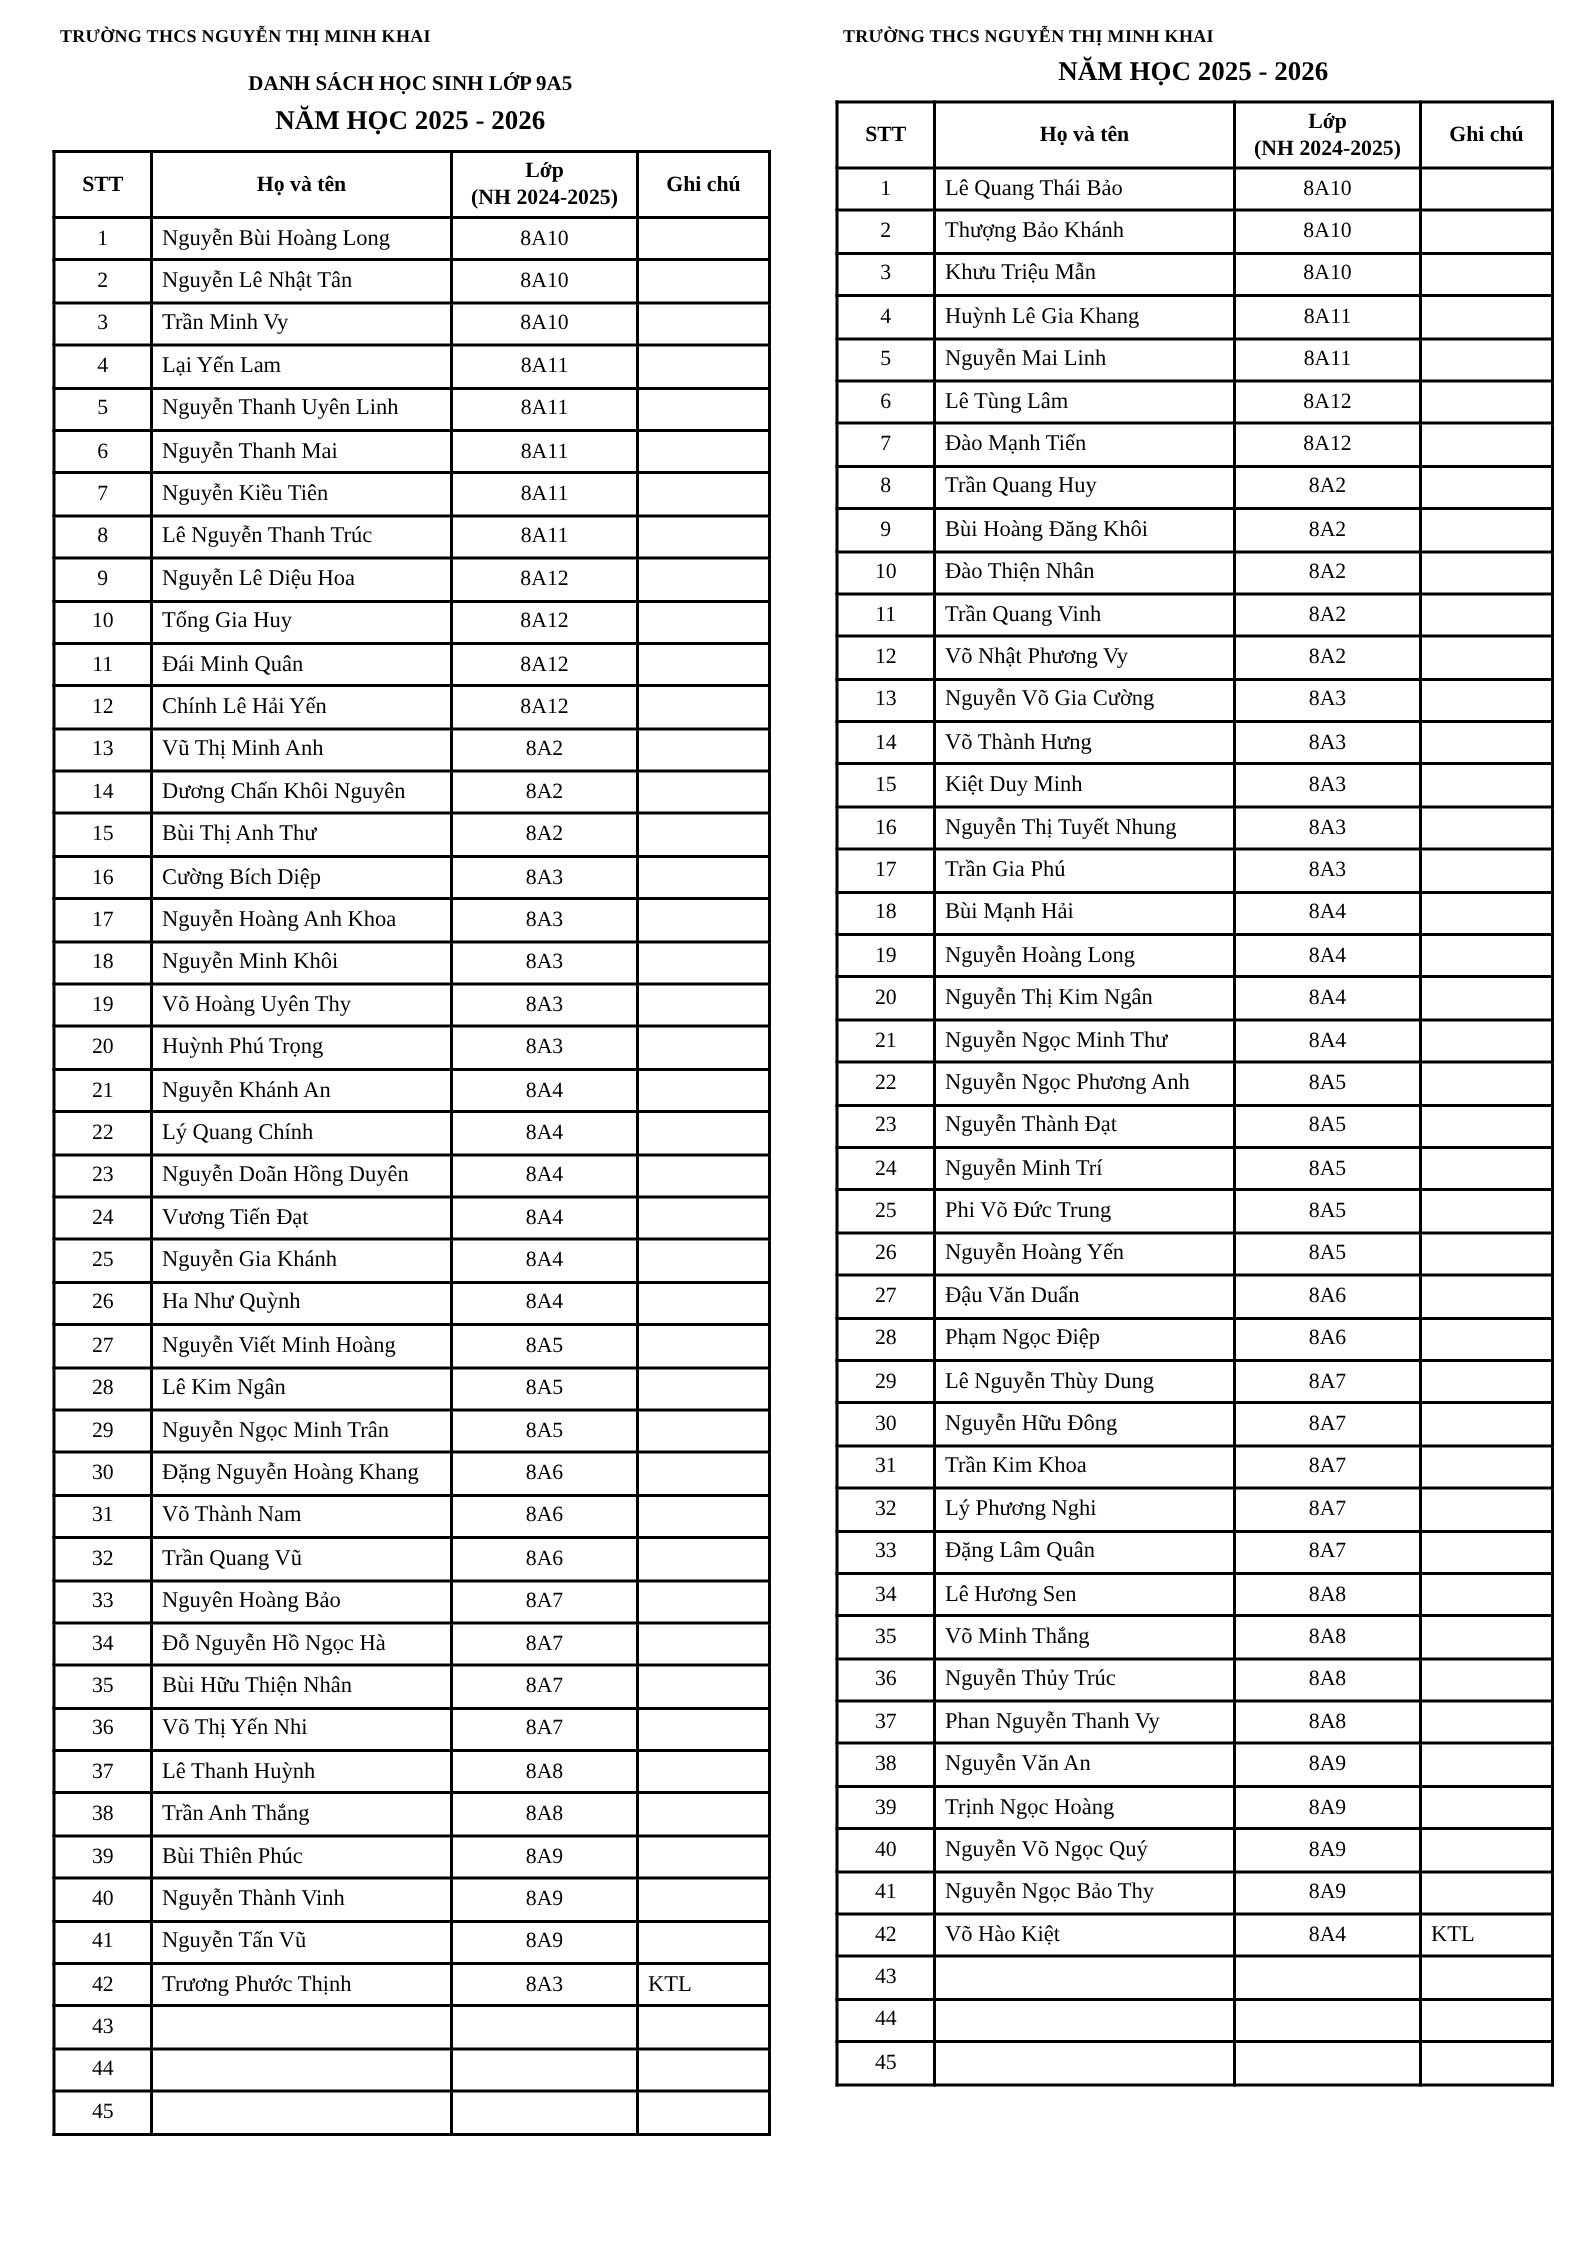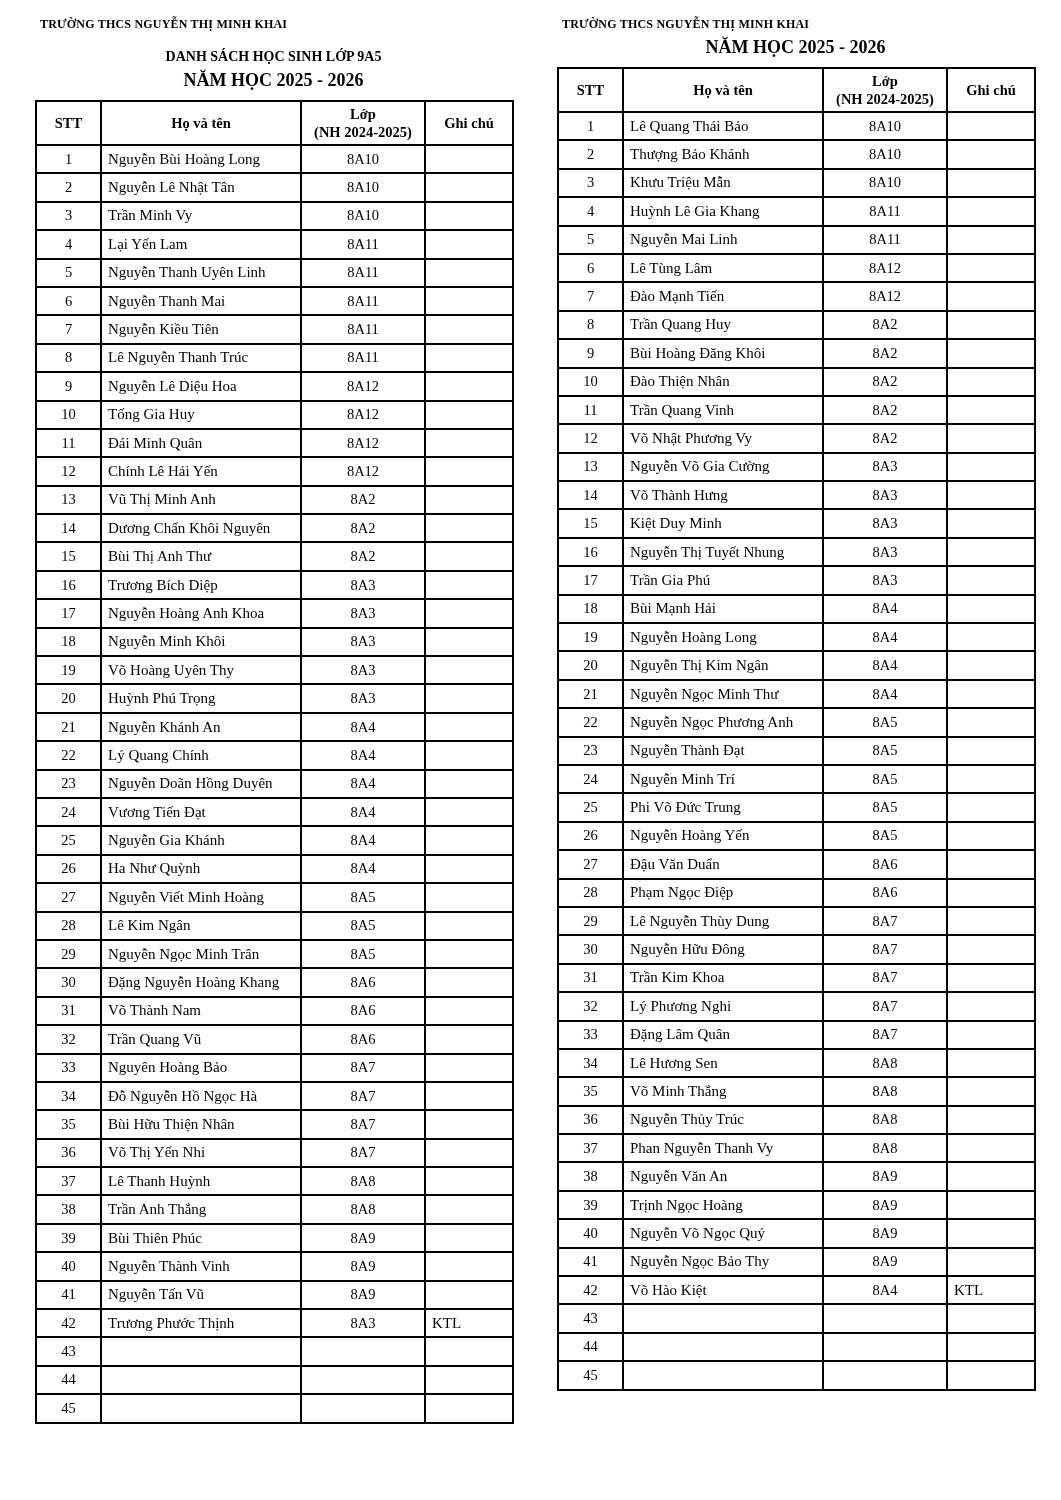--- a/index.html
+++ b/index.html
@@ -179,21 +179,21 @@
           <td class="cell-note"></td>
         </tr>
         <tr>
           <td class="cell-stt">15</td>
           <td class="cell-name">Bùi Thị Anh Thư</td>
           <td class="cell-class">8A2</td>
           <td class="cell-note"></td>
         </tr>
         <tr>
           <td class="cell-stt">16</td>
-          <td class="cell-name">Trương Bích Diệp</td>
+          <td class="cell-name">Cường Bích Diệp</td>
           <td class="cell-class">8A3</td>
           <td class="cell-note"></td>
         </tr>
         <tr>
           <td class="cell-stt">17</td>
           <td class="cell-name">Nguyễn Hoàng Anh Khoa</td>
           <td class="cell-class">8A3</td>
           <td class="cell-note"></td>
         </tr>
         <tr>

